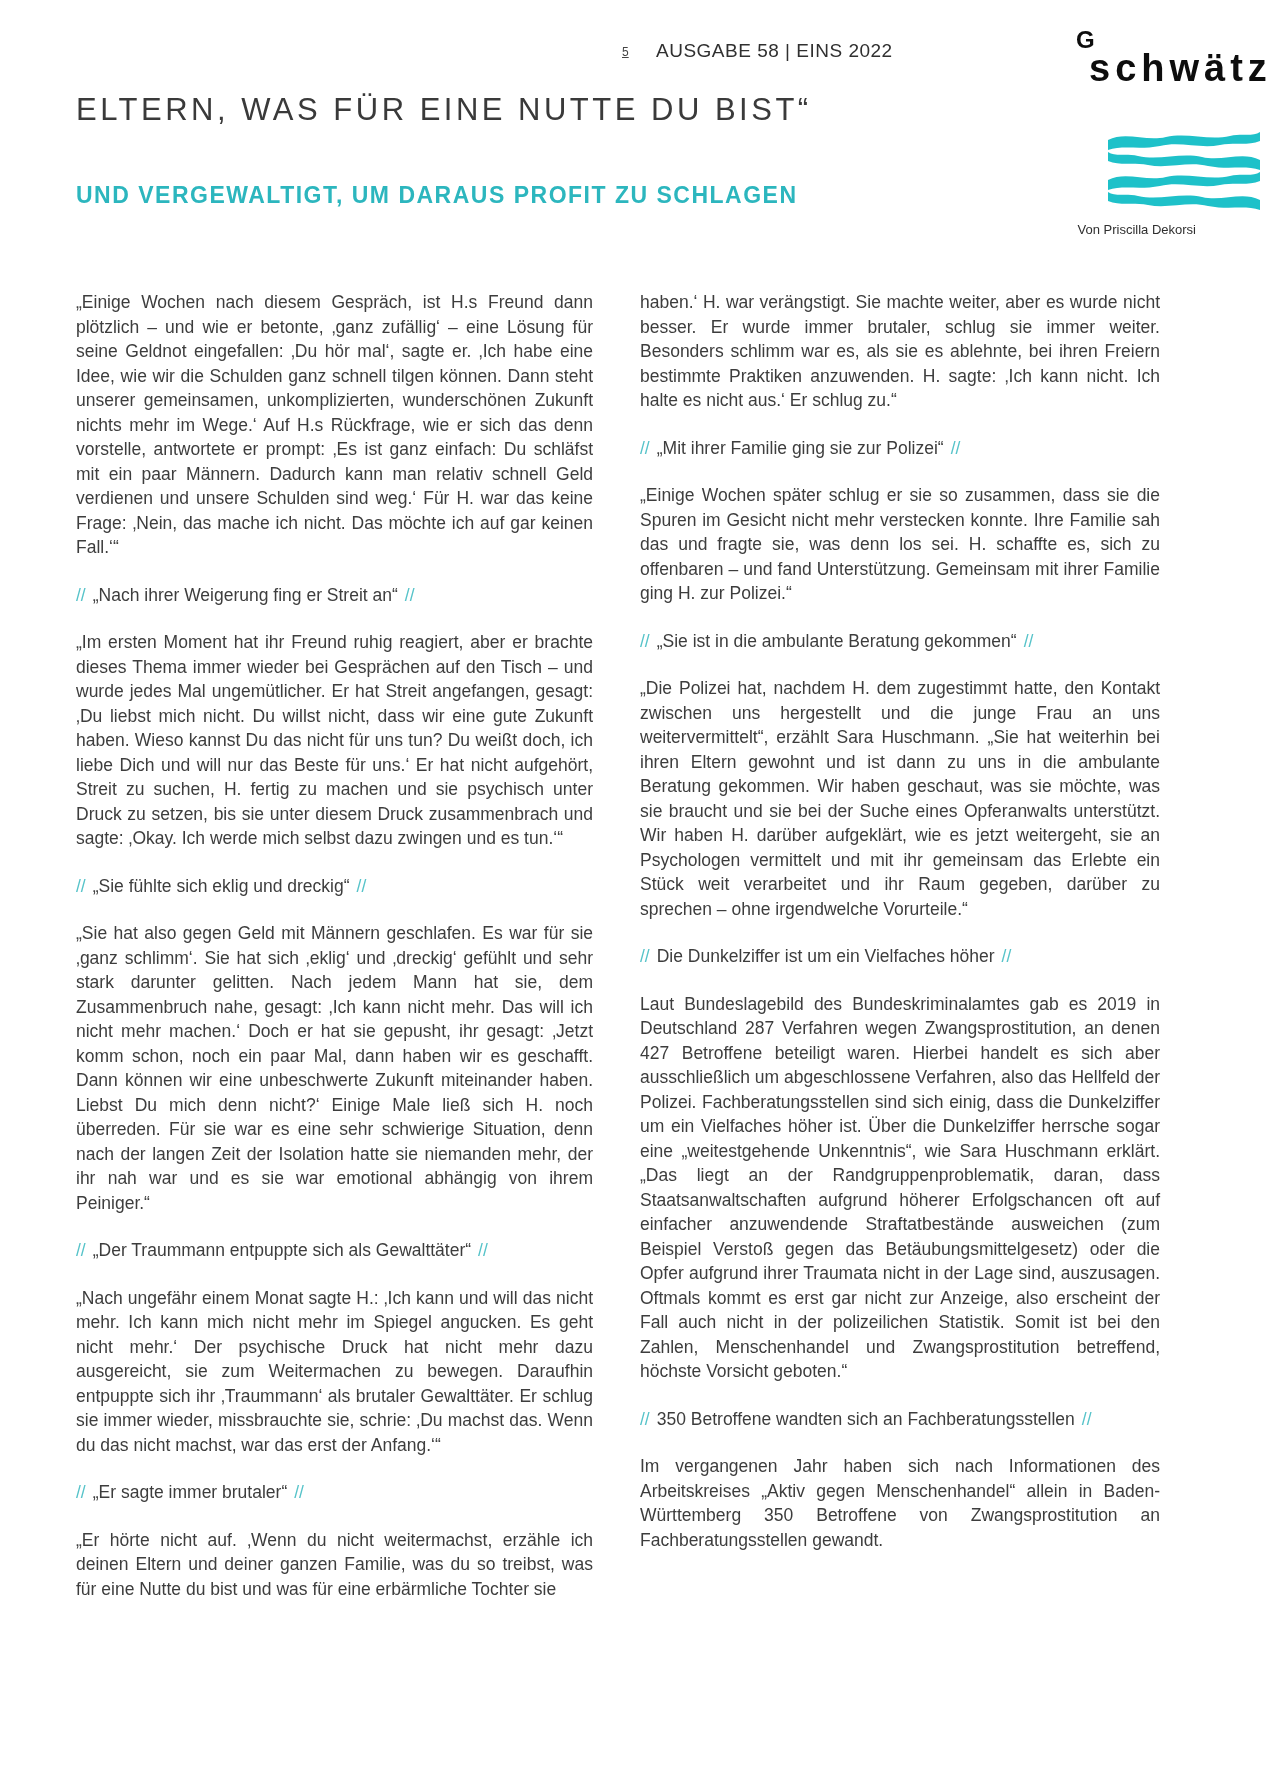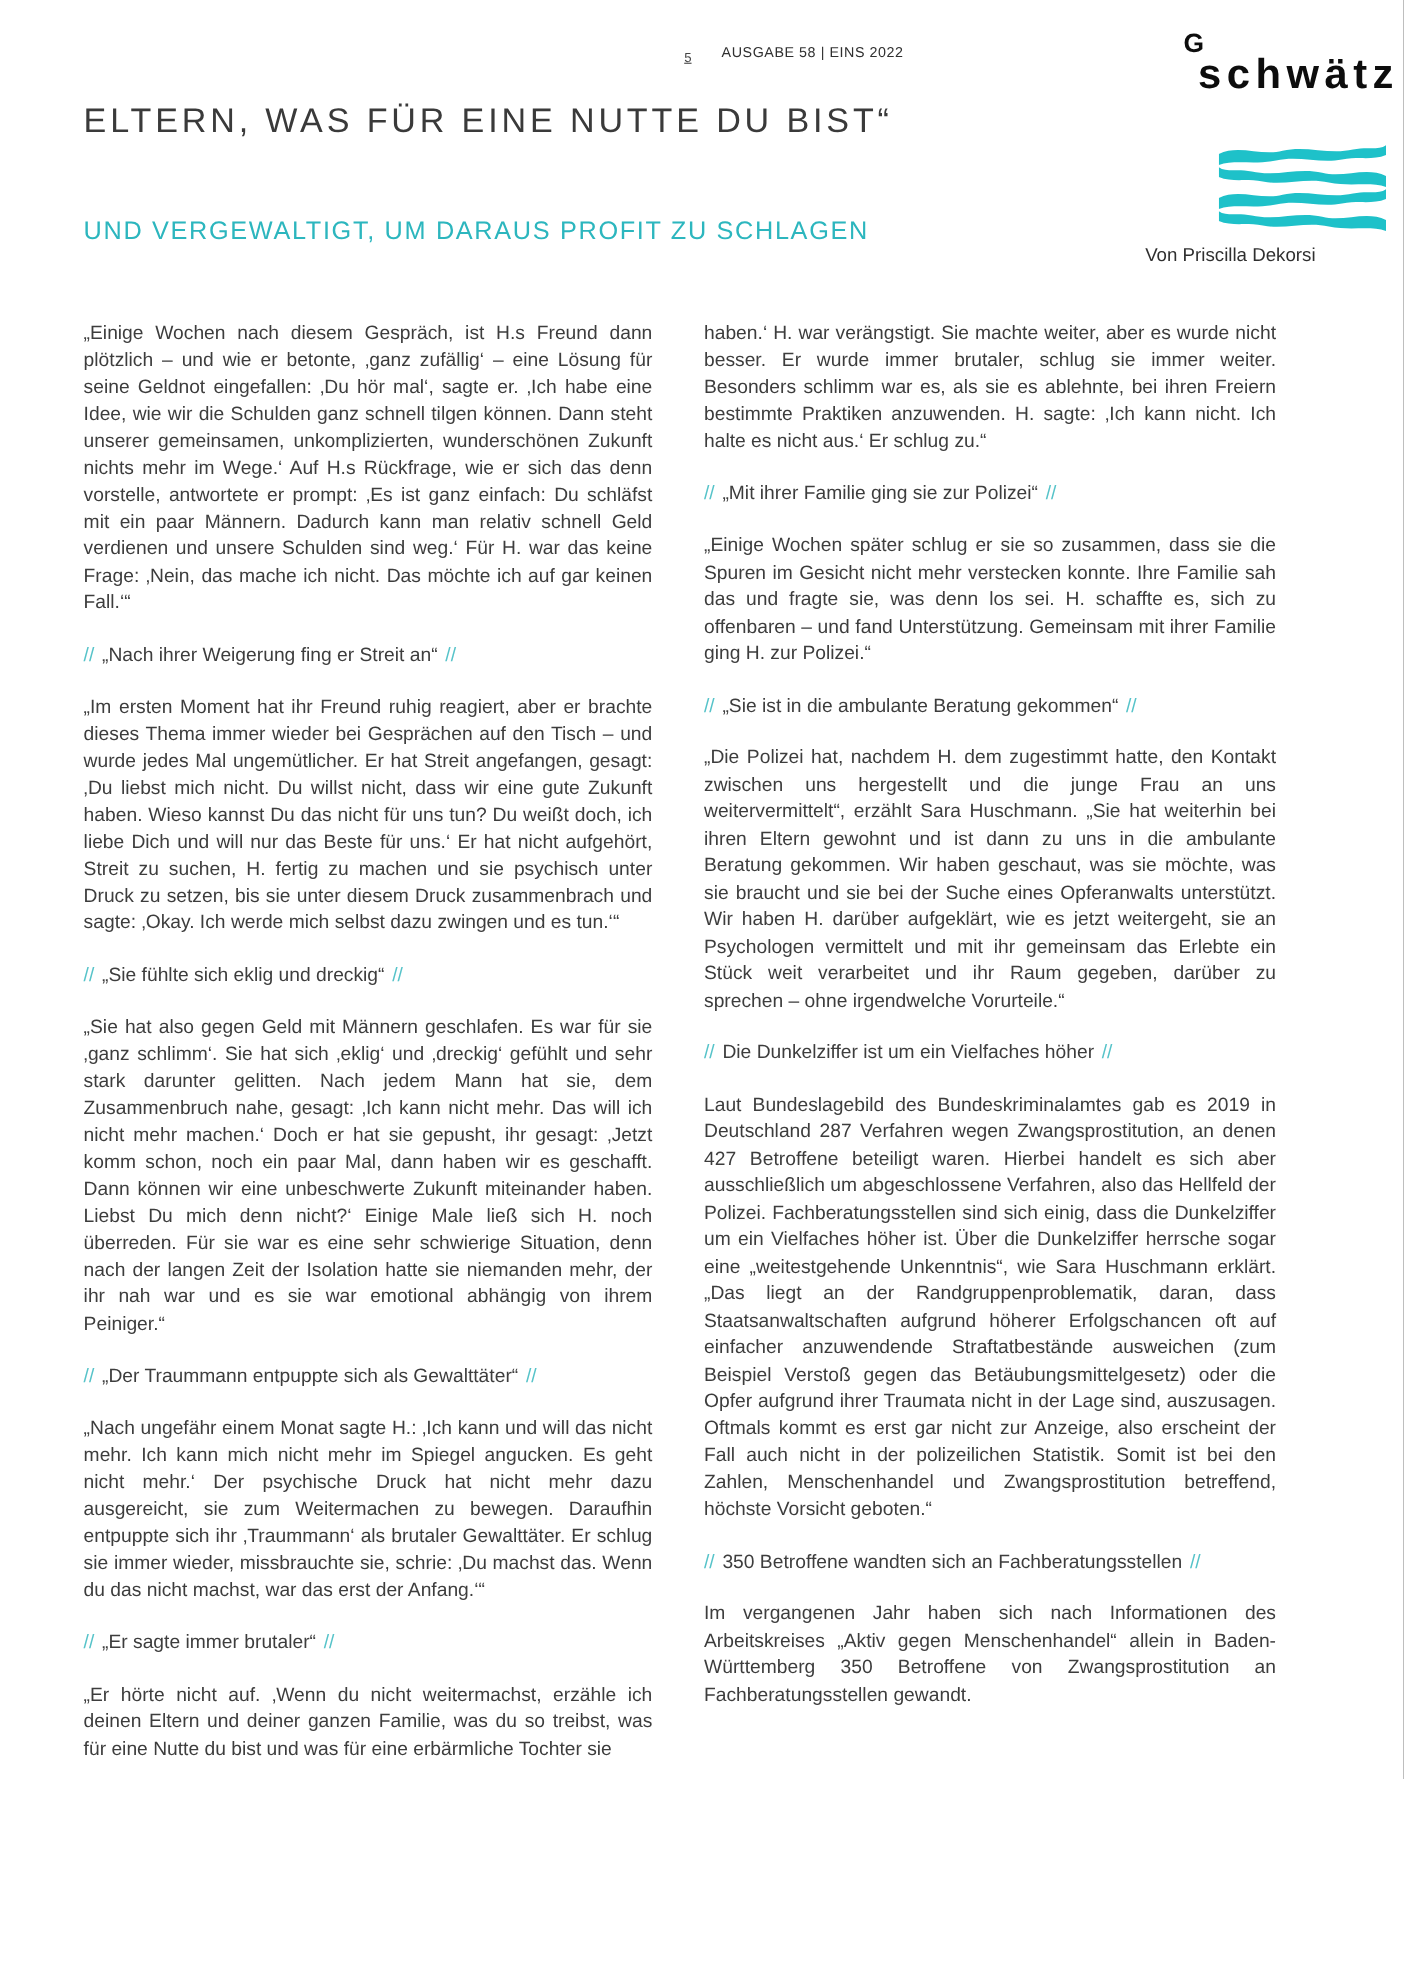--- a/index.html
+++ b/index.html
@@ -8,37 +8,37 @@
     background:#ffffff; overflow:hidden;
     font-family:"Liberation Sans", sans-serif;
     color:var(--text,#3d3d3d);
   }
   .page-number {
     position:absolute; left:622px; top:45px;
     font-size:12px; color:#444; text-decoration:underline;
   }
   .issue {
     position:absolute; left:656px; top:40px;
-    font-size:13px; letter-spacing:0.5px; color:#303030;
+    font-size:19px; letter-spacing:0.5px; color:#303030;
   }
   .logo { position:absolute; left:1074px; top:28px; color:#0d0d0d; }
   .logo-g { font-size:24px; font-weight:bold; line-height:1; margin-left:2px; }
   .logo-name { font-size:38px; font-weight:bold; letter-spacing:5px; line-height:1; margin:-3px 0 0 15px; }
   .wave { position:absolute; left:1108px; top:128px; width:152px; height:82px; }
   .title {
     position:absolute; left:76px; top:92px; margin:0;
     font-size:31px; font-weight:400; letter-spacing:3.5px; color:#3a3a3a;
     white-space:nowrap;
   }
   .subtitle {
-    position:absolute; left:76px; top:196px; margin:0;
-    font-size:23px; font-weight:400; letter-spacing:1.5px; color:var(--accent,#2cb6be);
+    position:absolute; left:76px; top:182px; margin:0;
+    font-size:23px; font-weight:700; letter-spacing:1.5px; color:var(--accent,#2cb6be);
     white-space:nowrap;
   }
-  .byline { position:absolute; right:80px; top:222px; font-size:17px; color:#2f2f2f; }
+  .byline { position:absolute; right:80px; top:222px; font-size:13px; color:#2f2f2f; }
   .col {
     position:absolute; top:278px;
     font-size:17.5px; line-height:24.5px;
   }
   .col-left  { left:76px;  width:517px; }
   .col-right { left:640px; width:520px; }
   .para {
     margin:12px 0 23px 0; text-align:justify;
     hyphens:auto; -webkit-hyphens:auto;
   }

